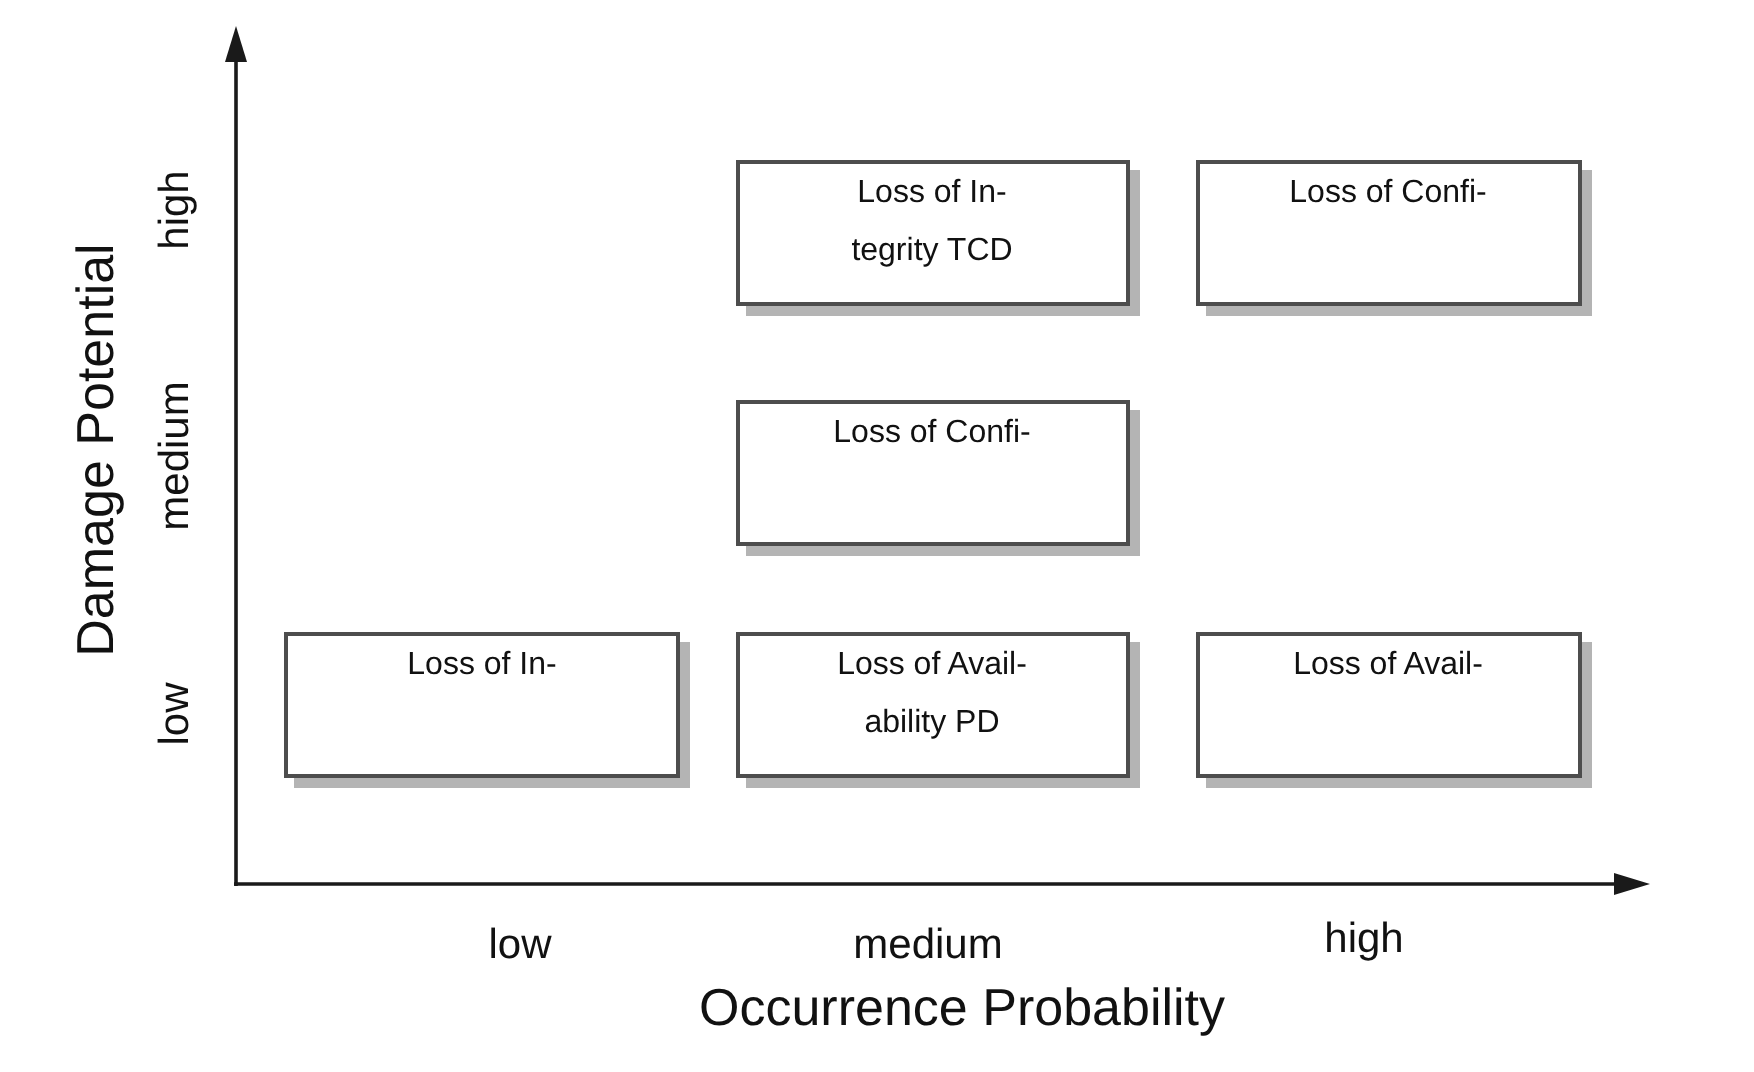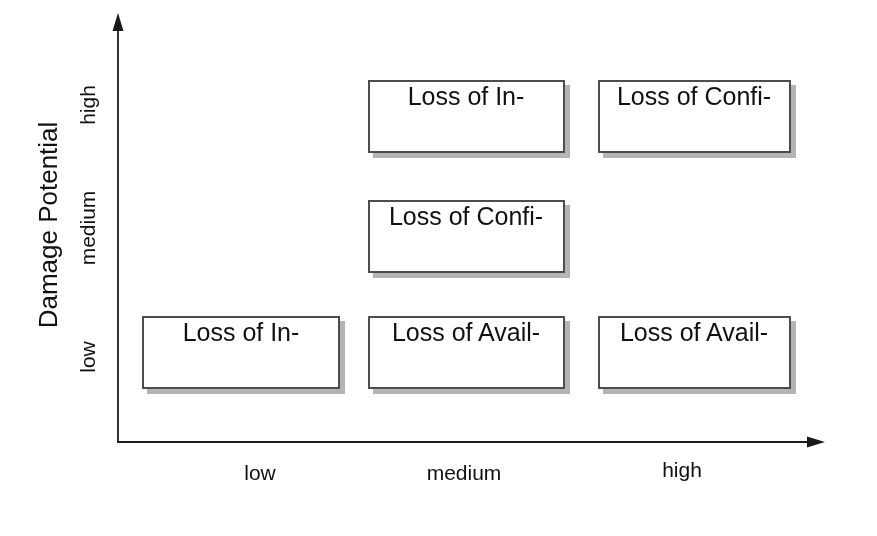--- a/index.html
+++ b/index.html
@@ -26,21 +26,21 @@
     position:absolute;
     box-sizing:border-box;
     background:var(--box-fill);
     border:2px solid var(--box-border);
     box-shadow:5px 5px 0 0 var(--box-shadow);
     display:flex;
     flex-direction:column;
     align-items:center;
     justify-content:flex-start;
     text-align:center;
-    font-size:25px;
+    font-size:16px;
     line-height:29px;
     white-space:nowrap;
   }
   .tick{
     position:absolute;
     font-size:21px;
     transform:translate(-50%,-50%);
     white-space:nowrap;
   }
   .tick-y{
@@ -71,34 +71,37 @@
   <div class="axis-title axis-title-y" style="left:48px;top:225px;">Damage Potential</div>
 
   <div class="tick tick-y" style="left:88px;top:105px;">high</div>
   <div class="tick tick-y" style="left:88px;top:228px;">medium</div>
   <div class="tick tick-y" style="left:88px;top:357px;">low</div>
 
   <div class="tick" style="left:260px;top:473px;">low</div>
   <div class="tick" style="left:464px;top:473px;">medium</div>
   <div class="tick" style="left:682px;top:470px;">high</div>
 
+  <div class="axis-title" style="left:481px;top:504px;">Occurrence Probability</div>
 
   <div id="boxes">
       <div class="risk-box" style="left: 367.5px; top: 79.5px; width: 197px; height: 73px;">
         <span>Loss of In-</span>
+        <span>tegrity TCD</span>
       </div>
       <div class="risk-box" style="left: 597.5px; top: 79.5px; width: 193px; height: 73px;">
         <span>Loss of Confi-</span>
       </div>
       <div class="risk-box" style="left: 367.5px; top: 199.5px; width: 197px; height: 73px;">
         <span>Loss of Confi-</span>
       </div>
       <div class="risk-box" style="left: 142px; top: 315.5px; width: 198px; height: 73px;">
         <span>Loss of In-</span>
       </div>
       <div class="risk-box" style="left: 367.5px; top: 315.5px; width: 197px; height: 73px;">
         <span>Loss of Avail-</span>
+        <span>ability PD</span>
       </div>
       <div class="risk-box" style="left: 597.5px; top: 315.5px; width: 193px; height: 73px;">
         <span>Loss of Avail-</span>
       </div>
     </div>
 </div>
 
 </body></html>

